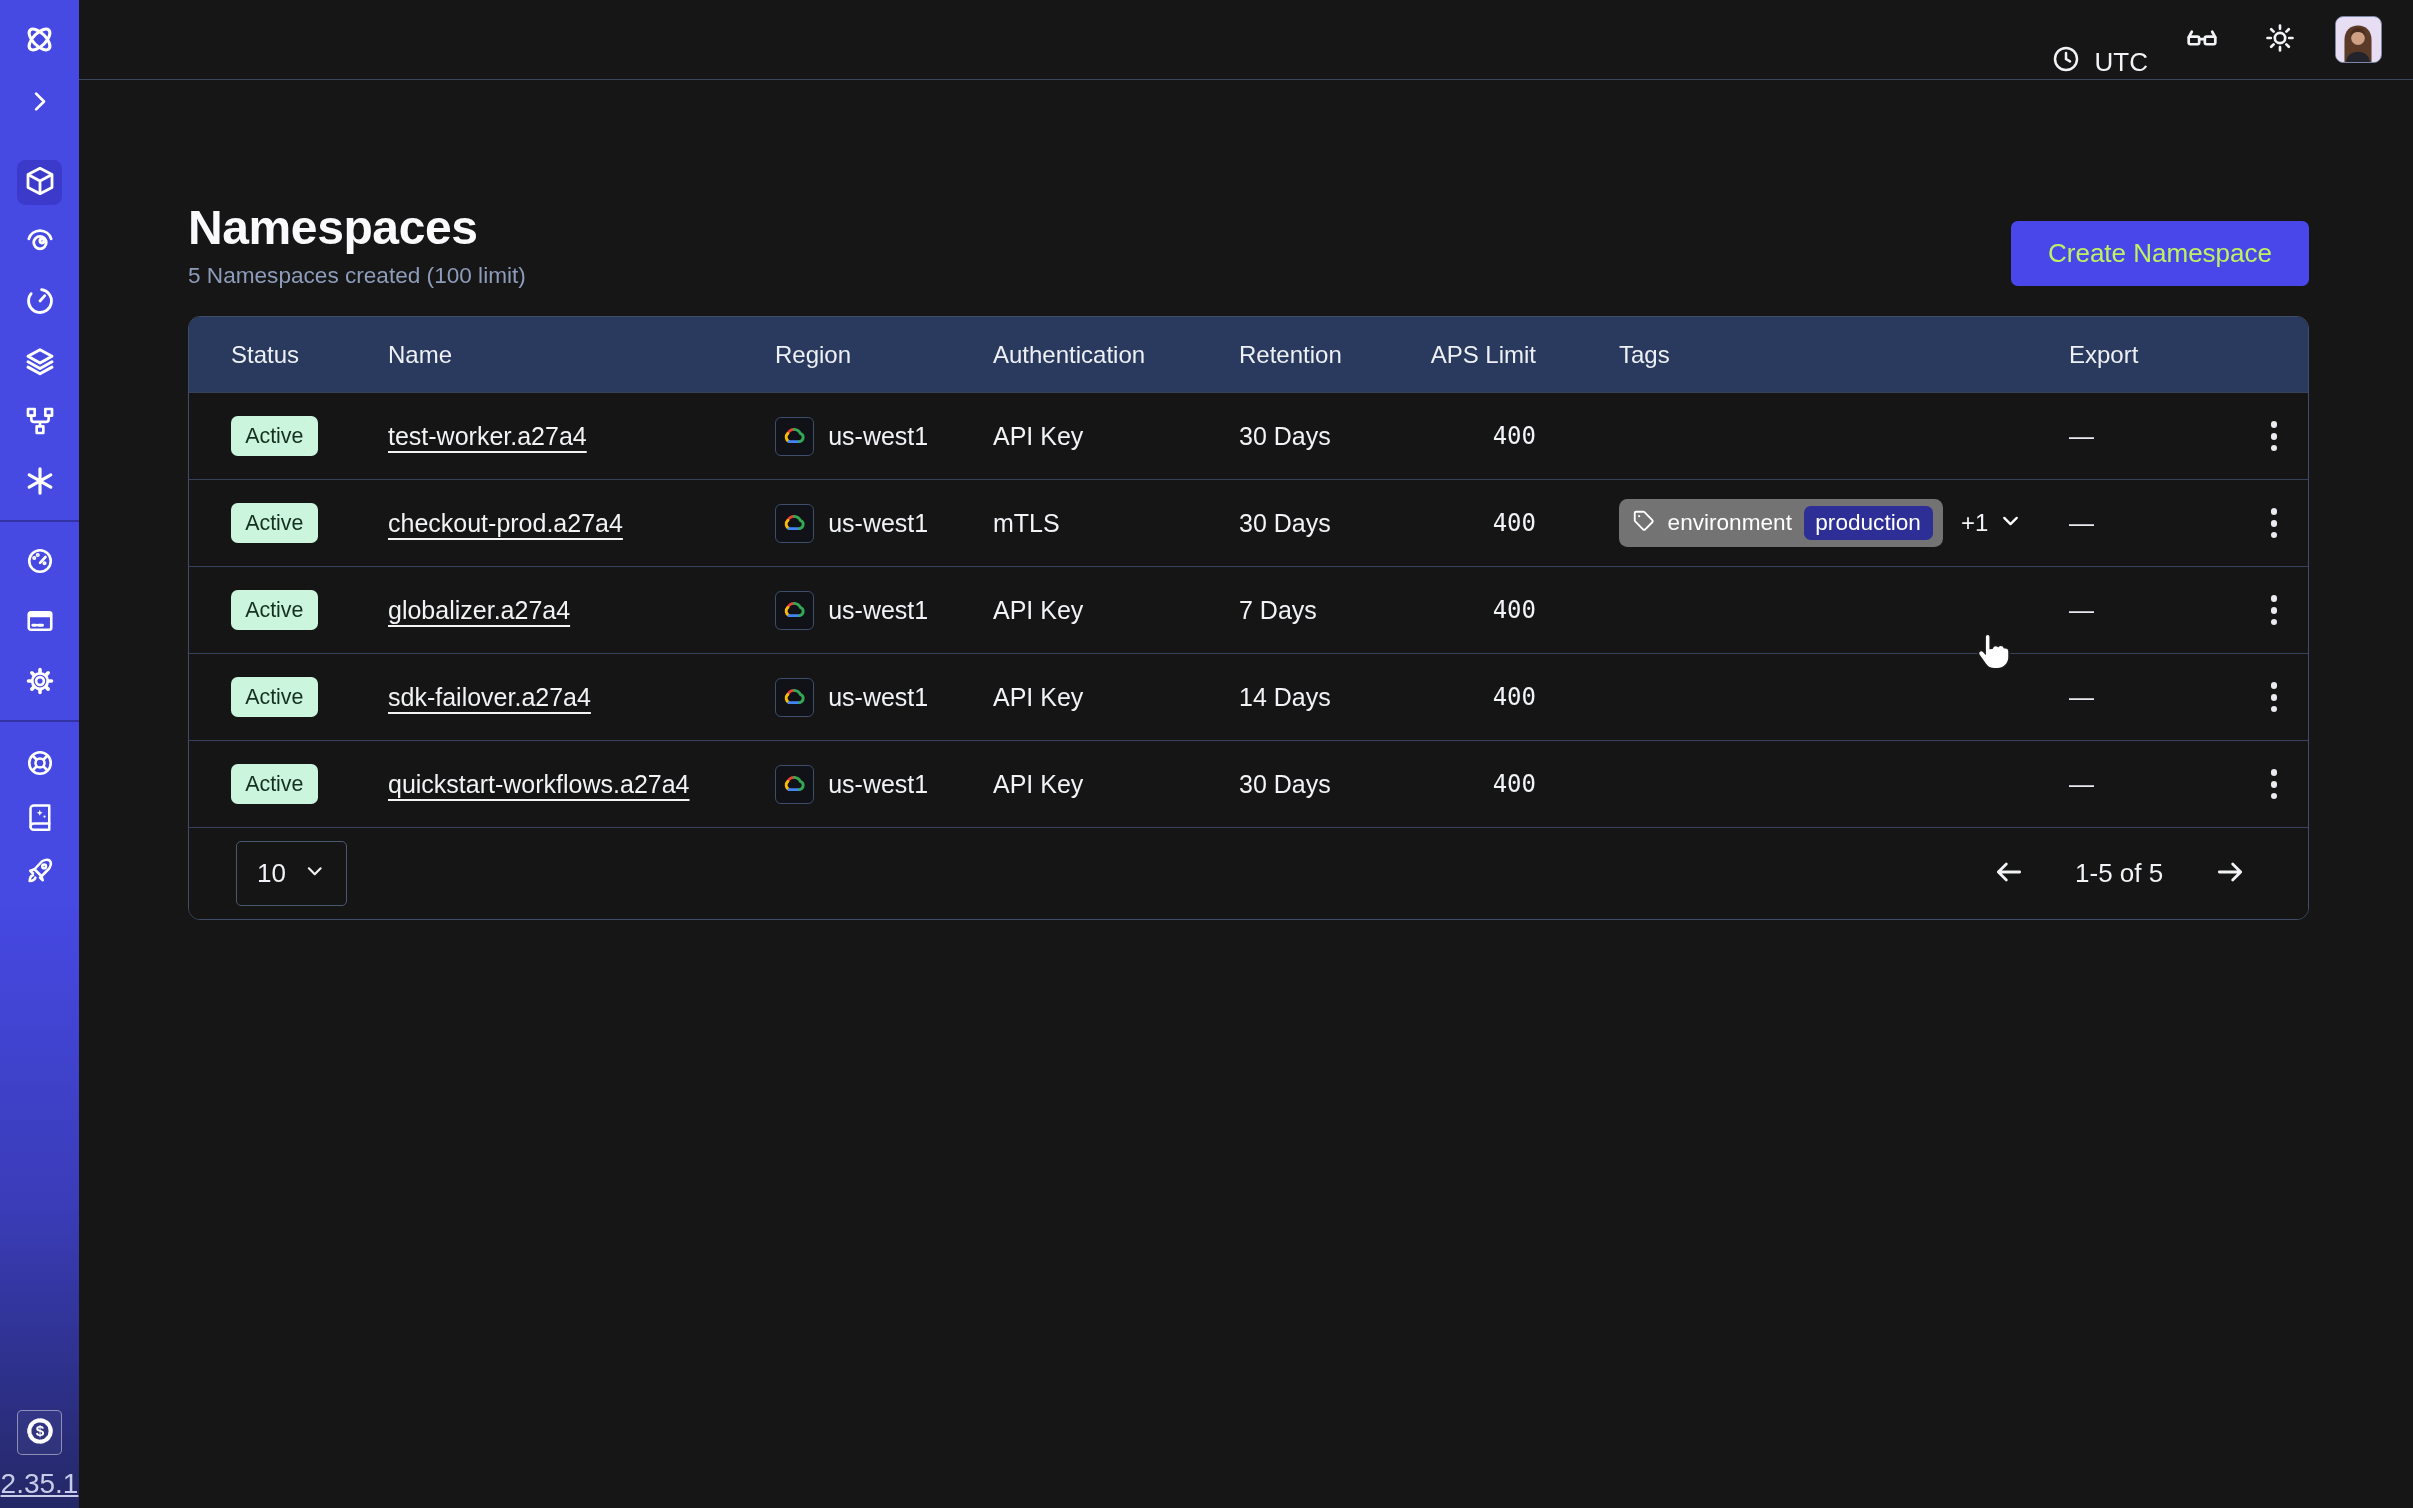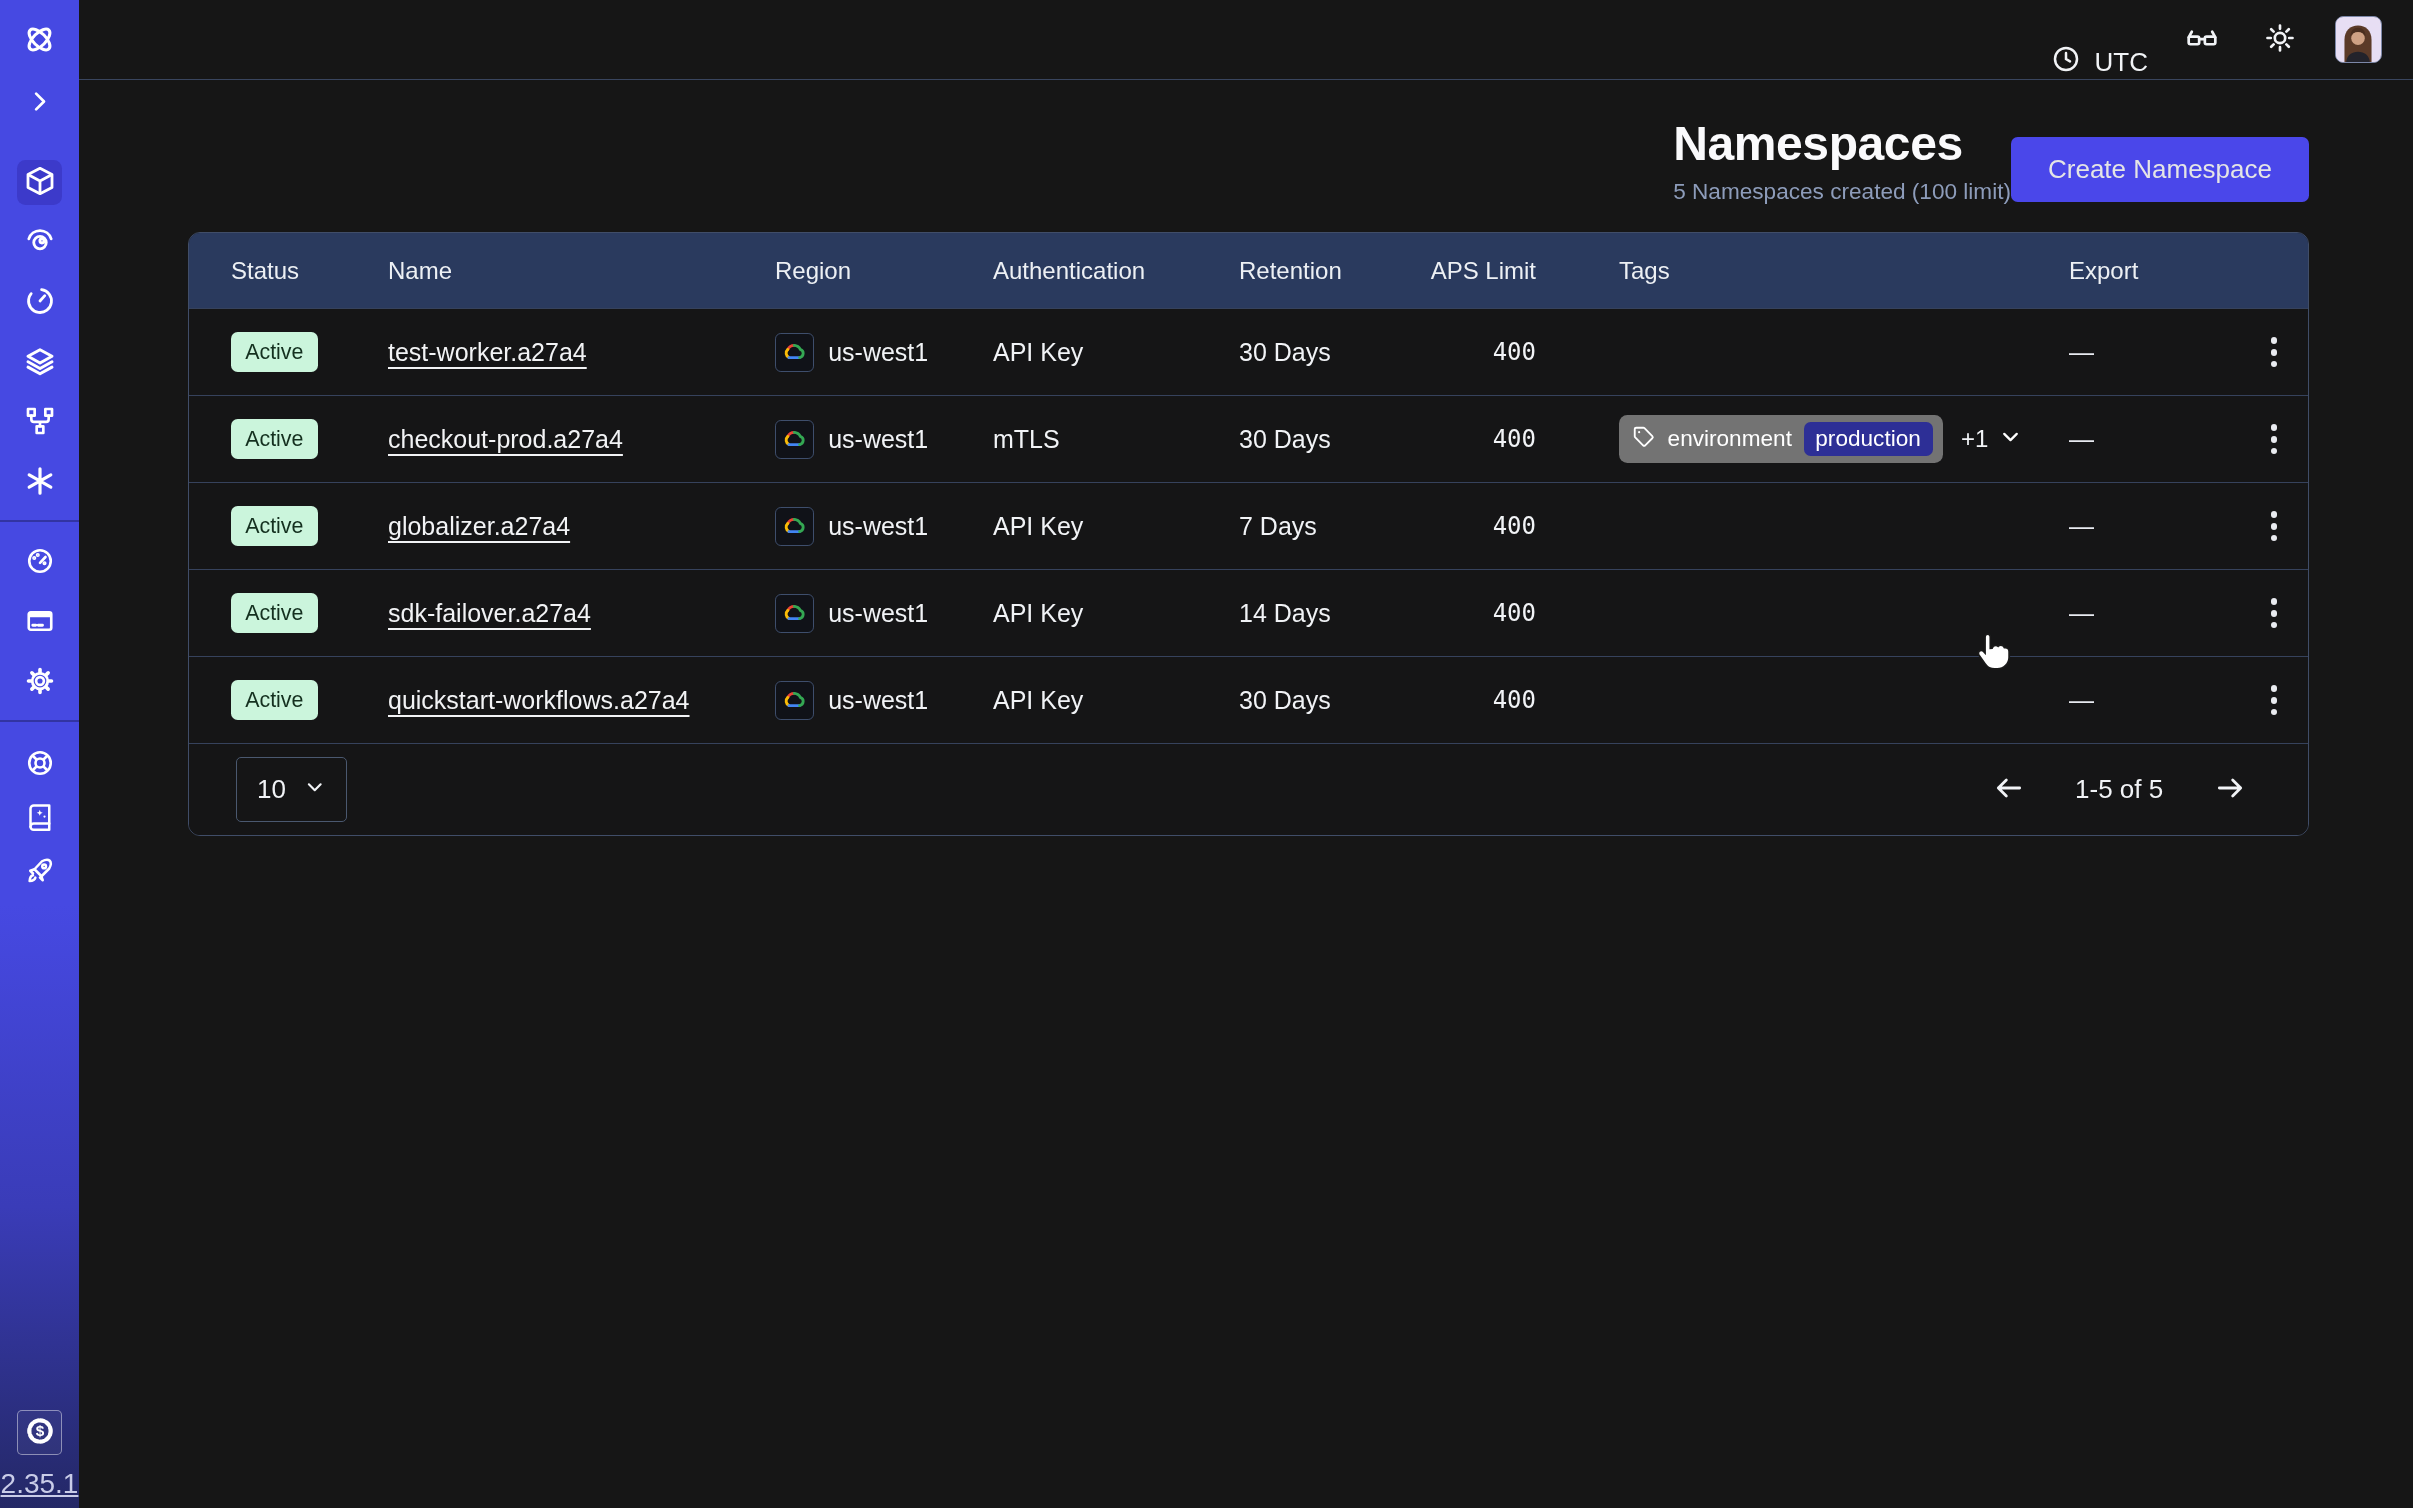--- a/index.html
+++ b/index.html
@@ -31,24 +31,24 @@
   .tz { display: flex; align-items: center; gap: 13.4px; background: none; border: none;
     color: #F1F3F6; font-size: 26px; cursor: pointer; font-family: inherit; margin-top: 46px; }
   .icon-btn { background: none; border: none; cursor: pointer; display:flex; align-items:center; justify-content:center; }
   .glasses-btn { margin-left: 37px; }
   .sun-btn { margin-left: 45px; }
   .avatar { margin-left: 39px; width: 47px; height: 47px; border-radius: 8.4px; border: 1.7px solid #7C87A8;
     overflow: hidden; padding: 0; background: #E7DEF4; }
   .avatar svg { display: block; }
 
   .content { padding: 0 104px 0 109px; }
-  .page-head { margin-top: 35px; display: flex; justify-content: flex-end; align-items: flex-start; }
+  .page-head { margin-top: 119px; display: flex; justify-content: space-between; align-items: flex-start; }
   h1.title { font-size: 48px; font-weight: 600; letter-spacing: -0.4px; line-height: 1.2; color: #FAFAFC; }
   .subtitle { margin-top: 6.7px; font-size: 22.6px; color: #8D9CBA; }
-  .primary-btn { margin-top: 22px; height: 65px; padding: 0 37px; background: #4A47EA; color: #e5e5e5;
+  .primary-btn { margin-top: 22px; height: 65px; padding: 0 37px; background: #4A47EA; color: #bef264;
     border: none; border-radius: 6.7px; font-size: 26px; font-family: inherit; font-weight: 500; cursor: pointer; }
 
   .search { margin-top: 65px; height: 62px; border: 1.7px solid #4A586F; border-radius: 6.7px;
     display: flex; align-items: center; gap: 15px; padding: 0 20px; }
   .search input { flex: 1; background: transparent; border: none; outline: none;
     color: #E8EBF2; font-size: 26px; font-family: inherit; }
   .search input::placeholder { color: #8495B2; }
 
   
   .table { margin-top: 27px; border: 1.7px solid #404D68; border-radius: 12px; overflow: hidden;

